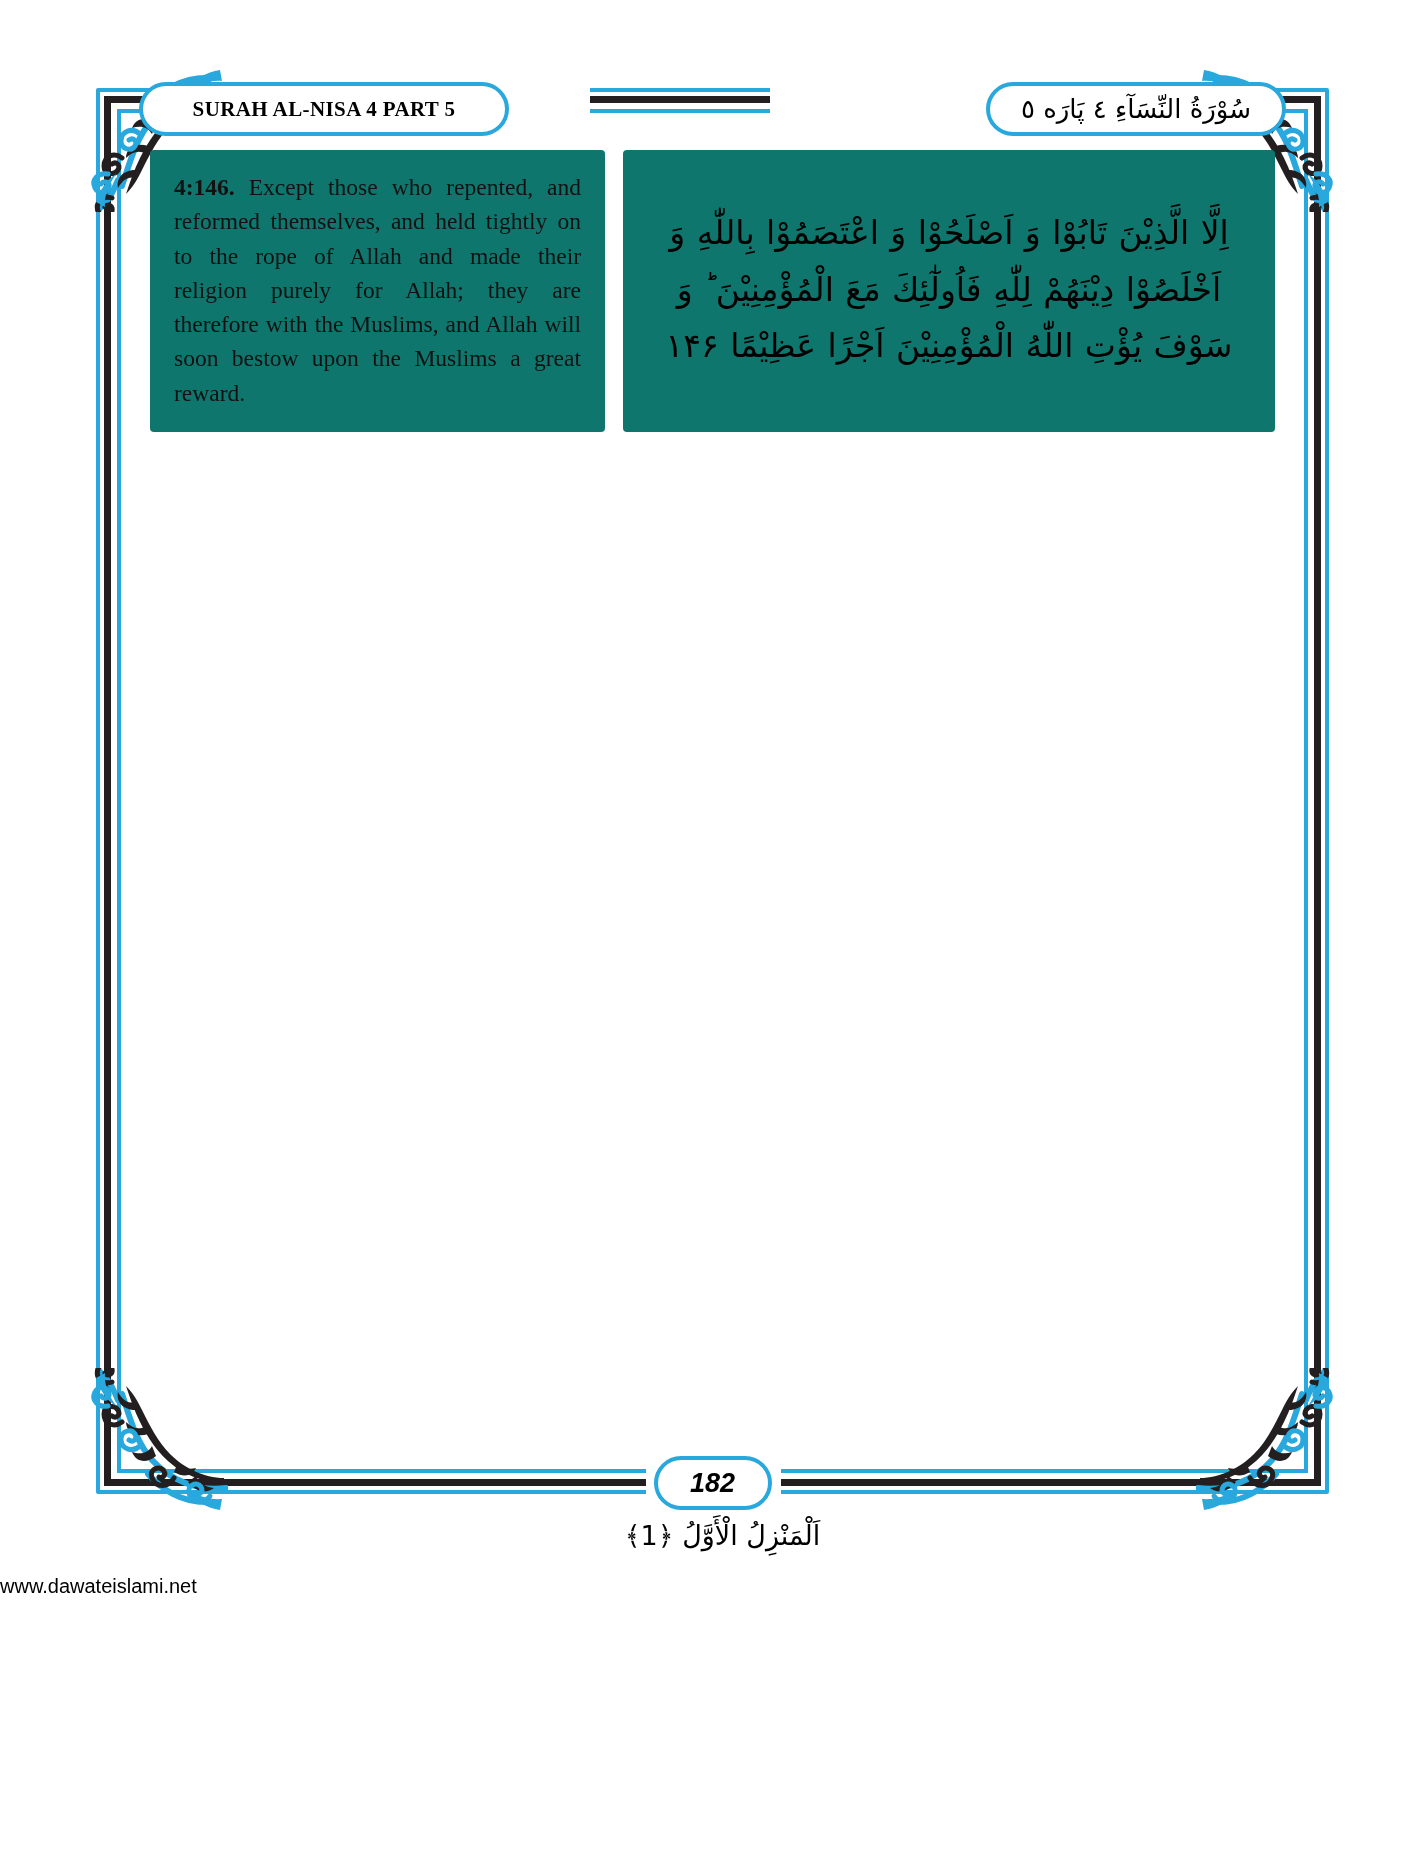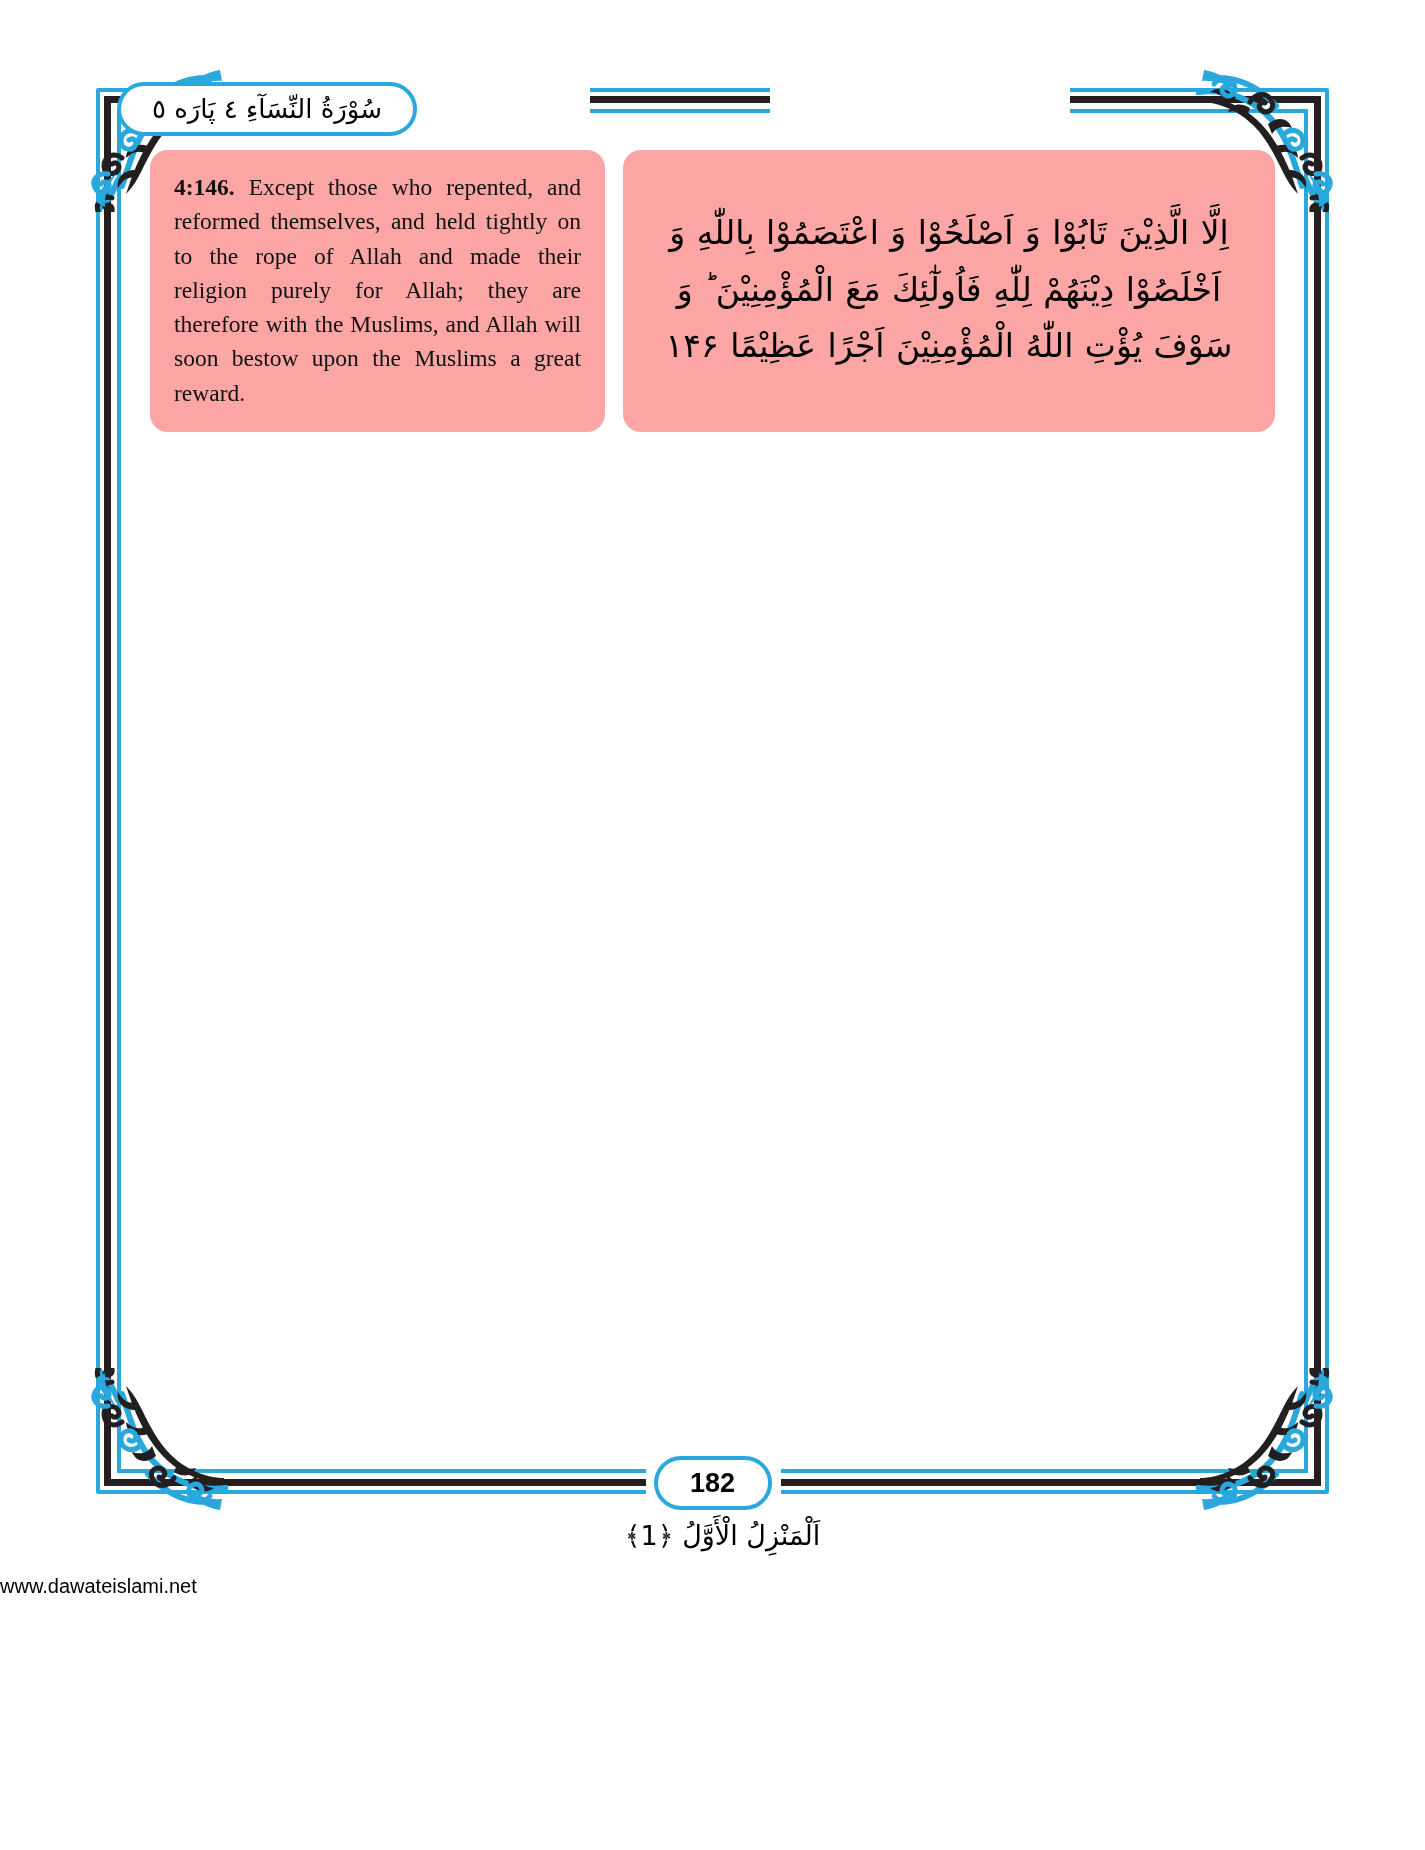--- a/index.html
+++ b/index.html
@@ -111,20 +111,21 @@
     border-radius: 30px;
     width: 118px; height: 54px;
     display: flex; align-items: center; justify-content: center;
     z-index: 6;
   }
   .page-num {
     font-family: "Liberation Sans", sans-serif;
     font-weight: bold;
     font-size: 27px;
     color: #000;
+    font-style: italic;
   }
   .footer-arabic {
     position: absolute;
     left: 0; right: 0;
     top: 1520px;
     text-align: center;
     font-family: "DejaVu Sans", sans-serif;
     font-size: 27px;
     color: #000;
     direction: rtl;
@@ -145,22 +146,22 @@
     left: 150px; top: 150px;
     width: 1125px;
   }
   .verse-row {
     display: flex;
     gap: 18px;
     margin-bottom: 22px;
     align-items: stretch;
   }
   .box {
-    background: #fca5a5;
-    border-radius: 18px;
+    background: #0f766e;
+    border-radius: 4px;
     padding: 20px 24px 22px 24px;
   }
   .box-trans {
     width: 455px;
     flex: 0 0 455px;
   }
   .box-arab {
     flex: 1 1 auto;
     display: flex;
     align-items: center;
@@ -325,20 +326,23 @@
         <path d="M30 112 c-10-2-17 6-13 14 c4 7 13 5 14-1 c1-5-5-7-8-3"></path>
       </g>
       <g fill="#29a8dd">
         <path d="M142 8 c-14 2-26 10-34 20 c12-6 24-10 36-9 z"></path>
         <path d="M18 140 c4-12 10-22 20-28 c-8 12-12 22-11 33 z"></path>
       </g>
     </svg>
   </div>
 
   <div class="hdr-row">
+    <div class="capsule capsule-left">
+      <span class="hdr-latin">SURAH AL-NISA 4 PART 5</span>
+    </div>
     <div class="capsule capsule-right">
       <span class="hdr-arabic">سُوْرَةُ النِّسَآءِ ٤ پَارَه ٥</span>
     </div>
   </div>
 
   <div class="content">
 
     <div class="verse-row">
       <div class="box box-trans">
         <div class="trans-text"><span class="vnum">4:146.</span><span> Except those who repented, and reformed themselves, and held tightly on to the rope of Allah and made their religion purely for Allah; they are therefore with the Muslims, and Allah will soon bestow upon the Muslims a great reward.</span></div>

